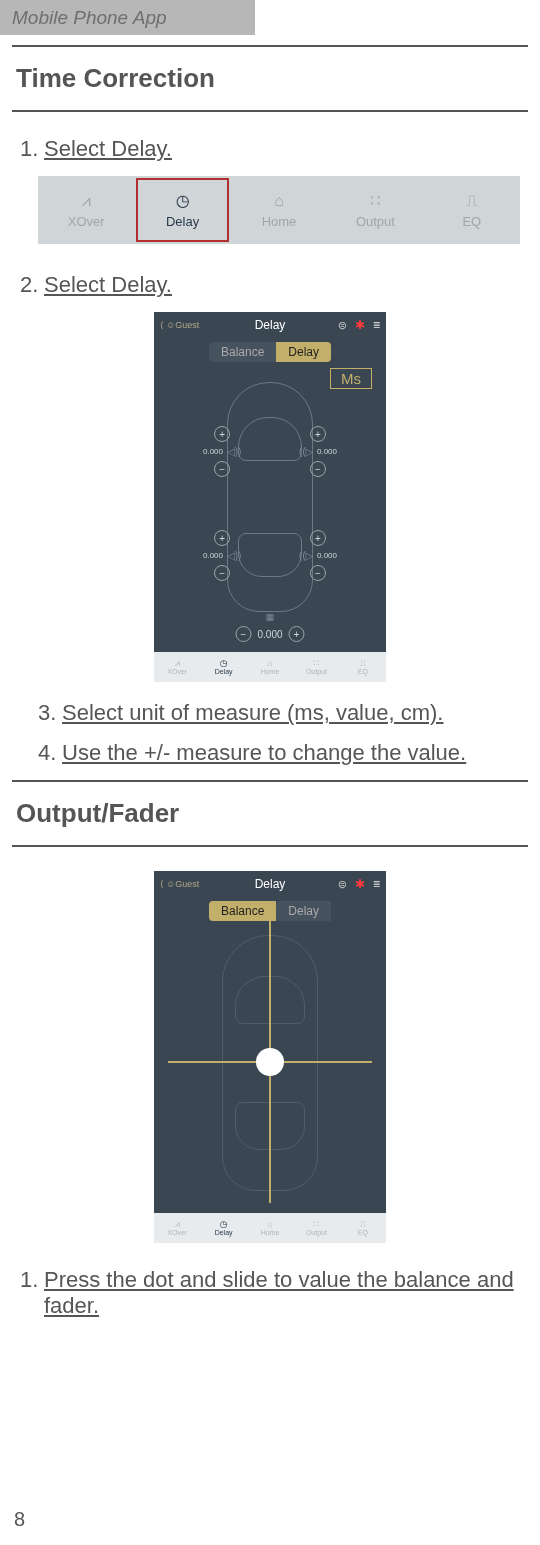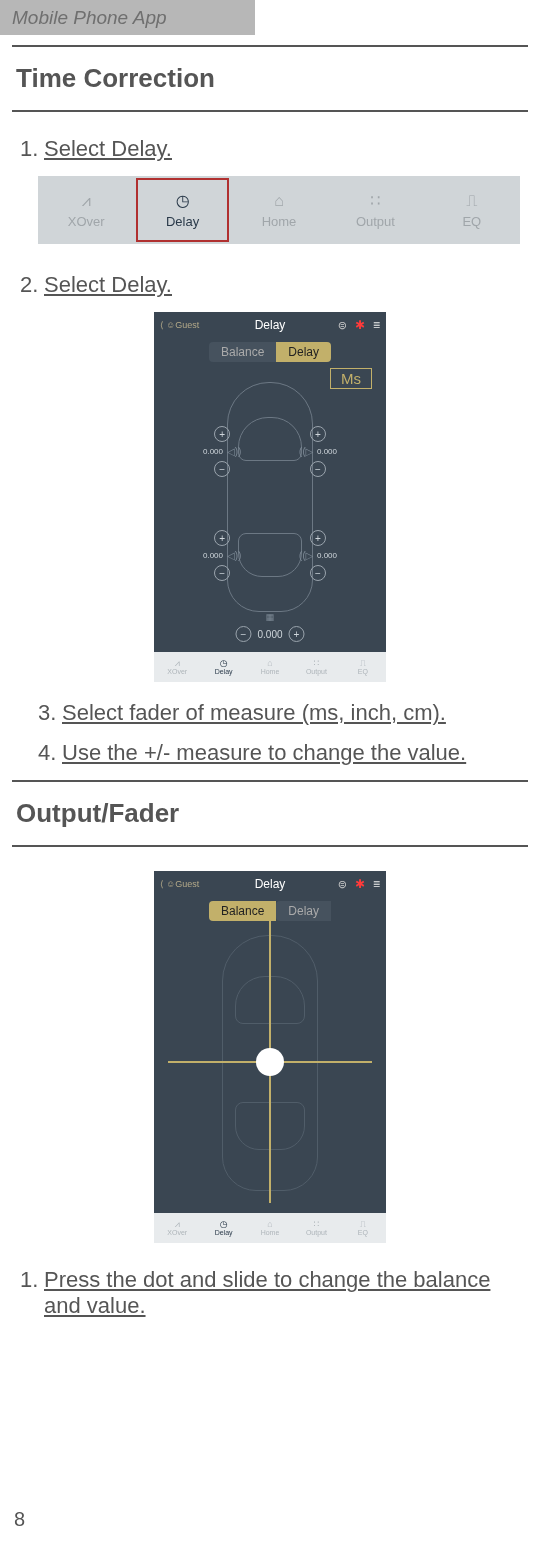--- a/index.html
+++ b/index.html
@@ -367,21 +367,21 @@
       </div>
     <div class="bn-item">
         <span class="bn-icon">⎍</span>
         <span>EQ</span>
       </div>
   </div>
 </div>
 
 <div class="step indent-step">
   <span class="num">3.</span>
-  <span class="txt">Select fader of measure (ms, inch, cm).</span>
+  <span class="txt">Select unit of measure (ms, value, cm).</span>
 </div>
 <div class="step indent-step">
   <span class="num">4.</span>
   <span class="txt">Use the +/- measure to change the value.</span>
 </div>
 
 <div class="section-title">Output/Fader</div>
 
 <div class="app-mock balance">
   <div class="app-header">
@@ -427,16 +427,16 @@
       </div>
     <div class="bn-item">
         <span class="bn-icon">⎍</span>
         <span>EQ</span>
       </div>
   </div>
 </div>
 
 <div class="step bottom-step">
   <span class="num">1.</span>
-  <span class="txt">Press the dot and slide to change the balance and value.</span>
+  <span class="txt">Press the dot and slide to value the balance and fader.</span>
 </div>
 
 <div class="page-num">8</div>
 
 </body></html>

